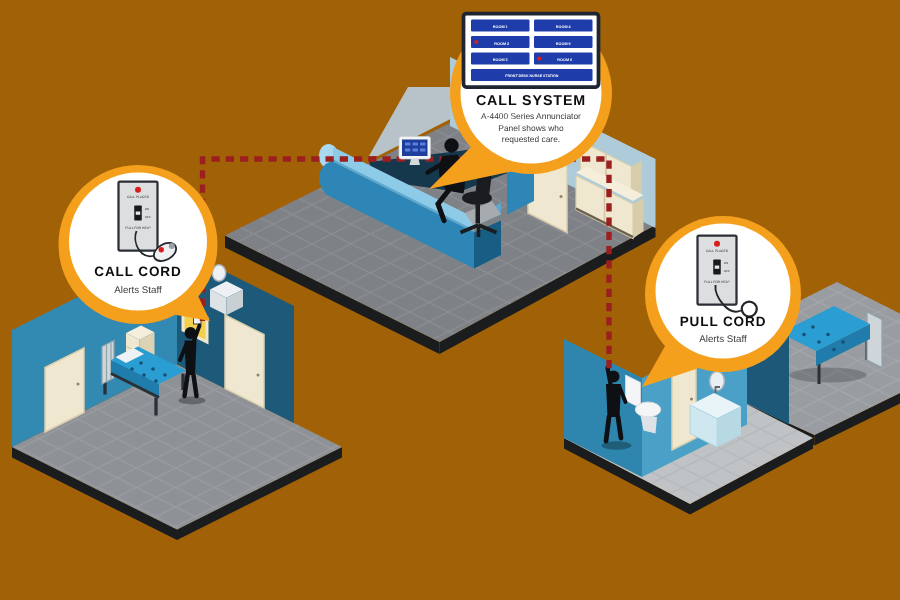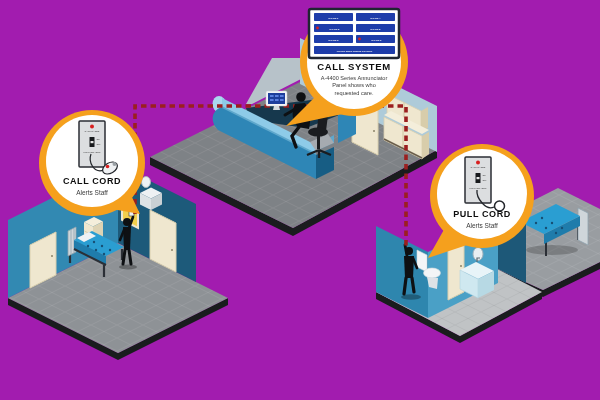--- a/index.html
+++ b/index.html
@@ -1,16 +1,16 @@
 <!DOCTYPE html>
 <html><head>
 <meta charset="utf-8">
 <style>
   html,body{margin:0;padding:0;background:#000;}
-  #stage{position:relative;width:600px;height:400px;background:#a21caf;overflow:hidden;
+  #stage{position:relative;width:600px;height:400px;background:#a16207;overflow:hidden;
          font-family:"Liberation Sans",sans-serif;}
   svg{position:absolute;left:0;top:0;}
   text{font-family:"Liberation Sans",sans-serif;}
   .callout-title{font-weight:bold;letter-spacing:0.6px;fill:#0d0d0d;}
   .callout-sub{fill:#3c3c3c;}
   .tiny{fill:#333;}
   .btn-label{fill:#ffffff;font-weight:bold;}
 </style>
 </head>
 <body>

